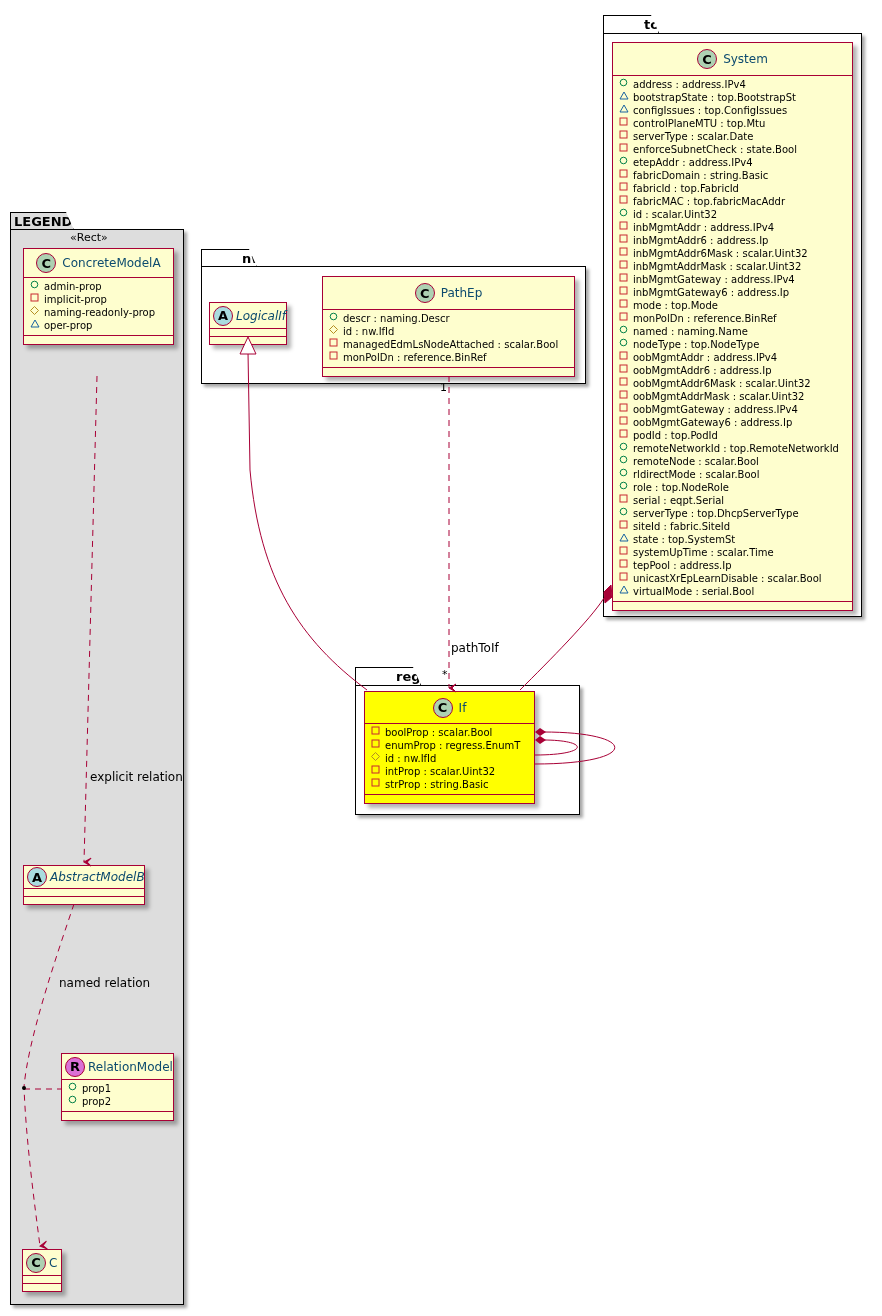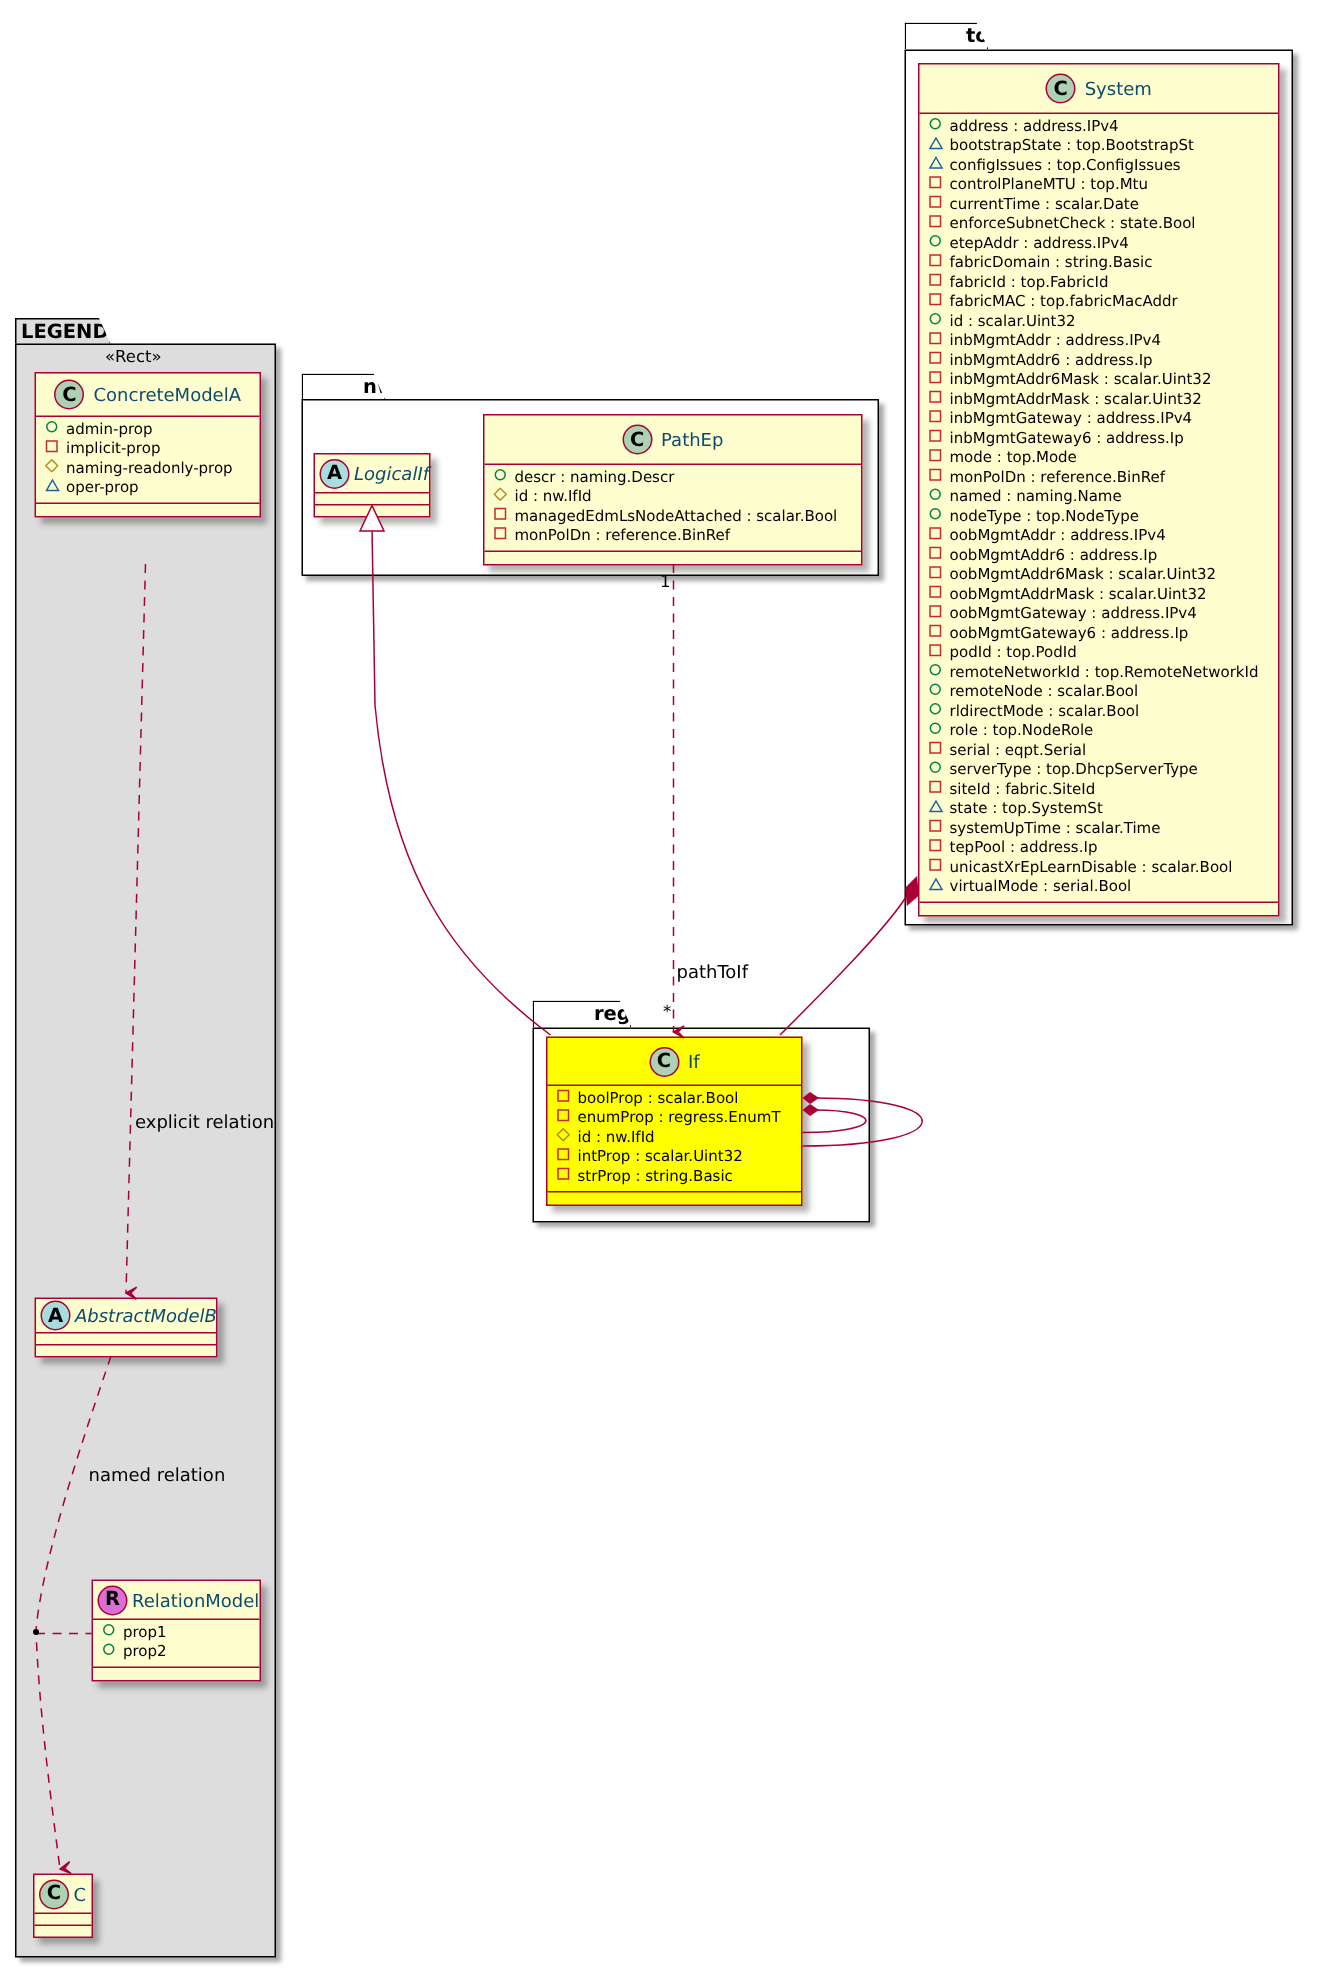--- a/index.html
+++ b/index.html
@@ -122,21 +122,21 @@
 
 <div class="cls" style="left:22px; top:1249px; width:40px;">
   <div class="head left" style="height:25px;">
     <div class="circ c">C</div>
     <span class="cname">C</span>
   </div>
   <div class="empty" style="height:7px;"></div>
   <div class="empty" style="height:7px;"></div>
 </div>
 
-<div class="lbl" style="left:90px; top:741px;text-align:center;">explicit relation</div>
+<div class="lbl" style="left:90px; top:770px;text-align:center;">explicit relation</div>
 <div class="lbl" style="left:59px; top:976px;">named relation</div>
 
 <div class="tab plain" style="left:201px; top:249px; width:40px;">nw</div>
 <div class="frame plain" style="left:201px; top:266px; width:385px; height:118px;"></div>
 
 <div class="cls" style="left:209px; top:302px; width:78px;">
   <div class="head left" style="height:25px;">
     <div class="circ a">A</div>
     <span class="cname ital">LogicalIf</span>
   </div>
@@ -279,21 +279,21 @@
           </svg>
         </span>
         <span>controlPlaneMTU : top.Mtu</span>
       </div>
       <div class="attr">
         <span class="vis">
           <svg width="9" height="9">
             <rect x="1" y="1" width="7" height="7" fill="none" stroke="#c82930" stroke-width="1"></rect>
           </svg>
         </span>
-        <span>currentTime : scalar.Date</span>
+        <span>serverType : scalar.Date</span>
       </div>
       <div class="attr">
         <span class="vis">
           <svg width="9" height="9">
             <rect x="1" y="1" width="7" height="7" fill="none" stroke="#c82930" stroke-width="1"></rect>
           </svg>
         </span>
         <span>enforceSubnetCheck : state.Bool</span>
       </div>
       <div class="attr">

